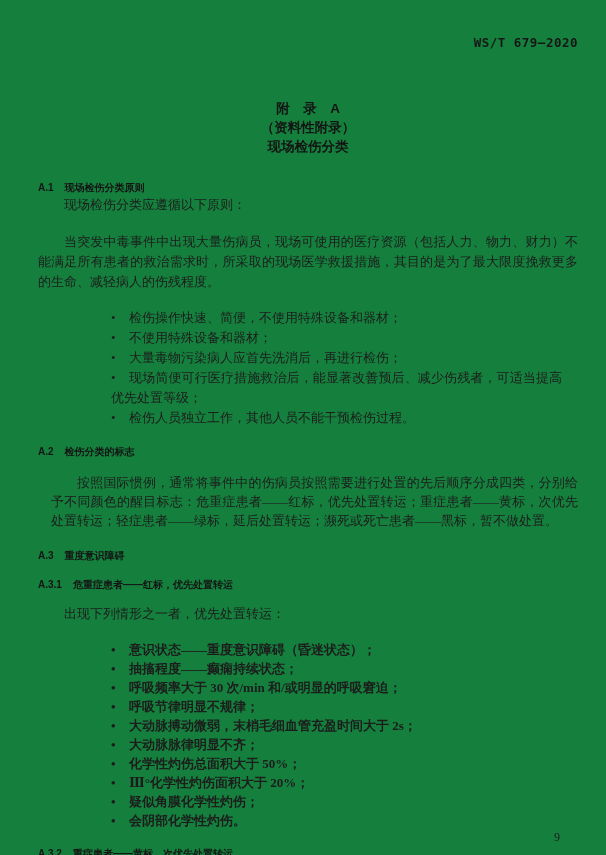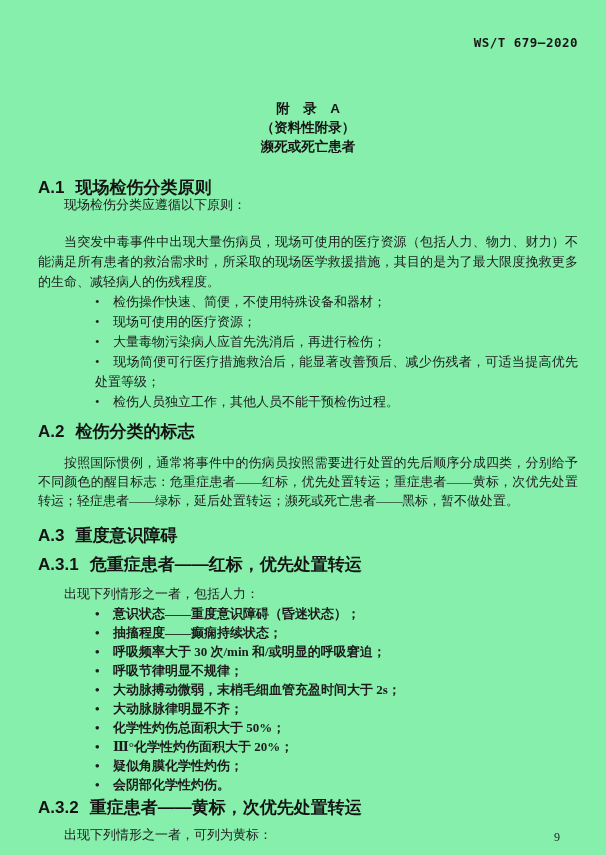--- a/index.html
+++ b/index.html
@@ -5,21 +5,21 @@
   html, body {
     margin: 0;
     padding: 0;
     background: #ffffff;
   }
   .page {
     position: relative;
     width: 606px;
     height: 855px;
     margin: 0;
-    background: #86efac;
+    background: #15803d;
     box-sizing: border-box;
     padding: 36px 28px 0 38px;
     font-family: "Liberation Serif", "DejaVu Serif", serif;
     color: #1c1c1c;
     overflow: hidden;
   }
 
   
   .std-header {
     text-align: right;
@@ -39,48 +39,48 @@
     font-weight: bold;
     font-size: 13.5px;
     line-height: 19px;
     color: #141414;
   }
 
   
   .heading {
     font-family: "Liberation Sans", "DejaVu Sans", sans-serif;
     font-weight: bold;
-    font-size: 17px;
+    font-size: 10px;
     line-height: 15px;
     color: #141414;
   }
   .heading .hnum { display: inline-block; margin-right: 11px; }
   .h-a1  { margin-top: 24px; }
   .h-a2  { margin-top: 12px; }
   .h-a3  { margin-top: 18px; }
   .h-a31 { margin-top: 14px; }
   .h-a32 { margin-top: 6px; }
 
   
   .para {
     margin: 0;
     font-size: 13px;
     line-height: 20px;
     text-indent: 2em;
     text-align: justify;
   }
   .mt-body  { margin-top: 17px; }
-  .mt-para2 { margin-top: 14px; }
+  .mt-para2 { margin-top: 14px; margin-left: 13px; }
   .mt-intro { margin-top: 12px; }
   .mt-intro2{ margin-top: 10px; }
   .lh19 { line-height: 19px; }
 
   
   ul.blist {
-    margin: 0;
+    margin: 16px;
     padding: 0 0 0 57px;
     list-style: none;
   }
   ul.blist li {
     margin: 0;
     font-size: 13px;
     line-height: 20px;
     text-align: justify;
   }
   ul.blist li::before {
@@ -104,53 +104,53 @@
 </head>
 <body>
 
 <div class="page">
 
   <div class="std-header">WS/T 679—2020</div>
 
   <div class="title-block">
     <div>附　录　A</div>
     <div>（资料性附录）</div>
-    <div>濒死或死亡患者</div>
+    <div>现场检伤分类</div>
   </div>
 
   <div class="heading h-a1">
     <span class="hnum">A.1</span><span>现场检伤分类原则</span>
   </div>
 
   <p class="para">现场检伤分类应遵循以下原则：</p>
   <p class="para mt-body">当突发中毒事件中出现大量伤病员，现场可使用的医疗资源（包括人力、物力、财力）不能满足所有患者的救治需求时，所采取的现场医学救援措施，其目的是为了最大限度挽救更多的生命、减轻病人的伤残程度。</p>
 
   <ul class="blist">
     <li>检伤操作快速、简便，不使用特殊设备和器材；</li>
-    <li>现场可使用的医疗资源；</li>
+    <li>不使用特殊设备和器材；</li>
     <li>大量毒物污染病人应首先洗消后，再进行检伤；</li>
     <li>现场简便可行医疗措施救治后，能显著改善预后、减少伤残者，可适当提高优先处置等级；</li>
     <li>检伤人员独立工作，其他人员不能干预检伤过程。</li>
   </ul>
 
   <div class="heading h-a2">
     <span class="hnum">A.2</span><span>检伤分类的标志</span>
   </div>
 
   <p class="para mt-para2 lh19">按照国际惯例，通常将事件中的伤病员按照需要进行处置的先后顺序分成四类，分别给予不同颜色的醒目标志：危重症患者——红标，优先处置转运；重症患者——黄标，次优先处置转运；轻症患者——绿标，延后处置转运；濒死或死亡患者——黑标，暂不做处置。</p>
 
   <div class="heading h-a3">
     <span class="hnum">A.3</span><span>重度意识障碍</span>
   </div>
 
   <div class="heading h-a31">
     <span class="hnum">A.3.1</span><span>危重症患者——红标，优先处置转运</span>
   </div>
 
-  <p class="para mt-intro">出现下列情形之一者，包括人力：</p>
+  <p class="para mt-intro">出现下列情形之一者，优先处置转运：</p>
 
   <ul class="blist tight">
     <li>意识状态——重度意识障碍（昏迷状态）；</li>
     <li>抽搐程度——癫痫持续状态；</li>
     <li>呼吸频率大于 30 次/min 和/或明显的呼吸窘迫；</li>
     <li>呼吸节律明显不规律；</li>
     <li>大动脉搏动微弱，末梢毛细血管充盈时间大于 2s；</li>
     <li>大动脉脉律明显不齐；</li>
     <li>化学性灼伤总面积大于 50%；</li>
     <li>Ⅲ°化学性灼伤面积大于 20%；</li>

